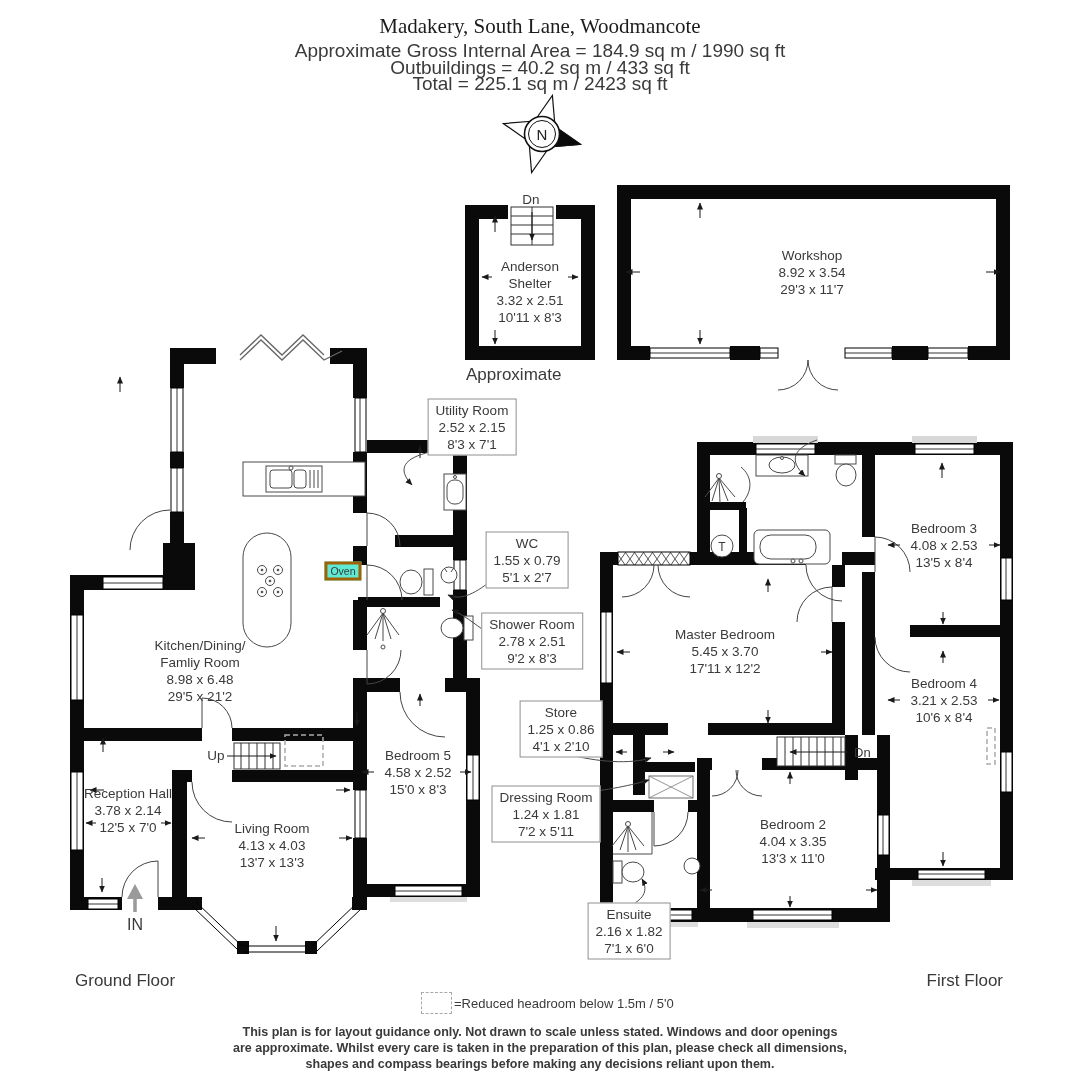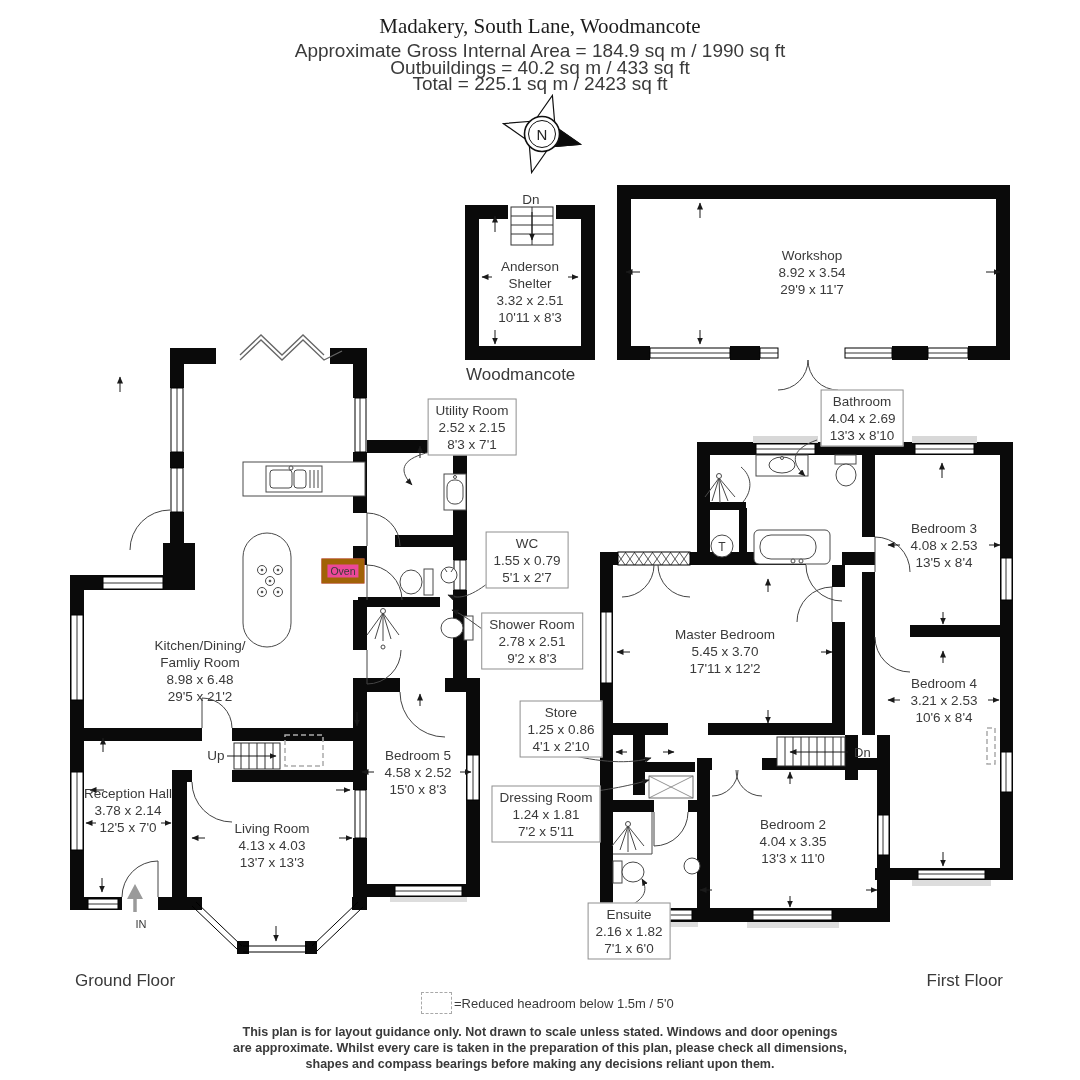--- a/index.html
+++ b/index.html
@@ -3,21 +3,21 @@
 <meta charset="utf-8">
 <style>
   html,body{margin:0;padding:0;background:#fff;}
   #stage{position:relative;width:1080px;height:1080px;background:#fff;overflow:hidden;
          font-family:"Liberation Sans","DejaVu Sans",sans-serif;color:#3a3a3a;}
   #plan-svg{position:absolute;left:0;top:0;z-index:1;}
   .lbl{position:absolute;z-index:3;transform:translate(-50%,-50%);text-align:center;
        white-space:nowrap;color:#3a3a3a;font-size:13.5px;line-height:17px;}
   .lbl span{display:block;}
   .boxed{border:1px solid #8f8f8f;background:#fff;padding:2px 7px;}
-  .boxed-light{border:6px solid #a16207;background:#ec4899;padding:0 3px;font-size:10.5px;line-height:13px;}
+  .boxed-light{border:3px solid #a16207;background:#5eead4;padding:0 3px;font-size:10.5px;line-height:13px;}
   .title{font-size:21px;color:#1c1c1c;font-family:Liberation Serif, serif;}
   .sub{font-size:19px;}
   .floor-label{font-size:17px;transform:translate(0,-50%);}
   .right-align{transform:translate(-100%,-50%);}
   .small-note{font-size:13px;transform:translate(0,-50%);}
   .disc{font-size:12.5px;font-weight:bold;}
   .legend-box{position:absolute;z-index:3;border:1.6px dashed #a9a9a9;background:#fff;}
 </style>
 </head>
 <body>
@@ -441,26 +441,26 @@
 
   <div class="lbl" style="left:531px;top:199px">Dn</div>
 
   <div class="lbl" style="left:530px;top:292px">
     <span>Anderson</span>
     <span>Shelter</span>
     <span>3.32 x 2.51</span>
     <span>10'11 x 8'3</span>
   </div>
 
-  <div class="lbl floor-label" style="left:466px;top:374px">Woodmancote</div>
+  <div class="lbl floor-label" style="left:466px;top:374px">Approximate</div>
 
   <div class="lbl" style="left:812px;top:272px">
     <span>Workshop</span>
     <span>8.92 x 3.54</span>
-    <span>29'9 x 11'7</span>
+    <span>29'3 x 11'7</span>
   </div>
 
   <div class="lbl boxed" style="left:472px;top:427px">
     <span>Utility Room</span>
     <span>2.52 x 2.15</span>
     <span>8'3 x 7'1</span>
   </div>
 
   <div class="lbl boxed" style="left:527px;top:560px">
     <span>WC</span>
@@ -496,29 +496,24 @@
     <span>3.78 x 2.14</span>
     <span>12'5 x 7'0</span>
   </div>
 
   <div class="lbl" style="left:272px;top:845px">
     <span>Living Room</span>
     <span>4.13 x 4.03</span>
     <span>13'7 x 13'3</span>
   </div>
 
-  <div class="lbl" style="left:141px;top:924px;font-size:11px">IN</div>
+  <div class="lbl" style="left:135px;top:924px;font-size:16px">IN</div>
 
   <div class="lbl floor-label" style="left:75px;top:980px">Ground Floor</div>
 
-  <div class="lbl boxed" style="left:862px;top:418px">
-    <span>Bathroom</span>
-    <span>4.04 x 2.69</span>
-    <span>13'3 x 8'10</span>
-  </div>
 
   <div class="lbl" style="left:944px;top:545px">
     <span>Bedroom 3</span>
     <span>4.08 x 2.53</span>
     <span>13'5 x 8'4</span>
   </div>
 
   <div class="lbl" style="left:725px;top:651px">
     <span>Master Bedroom</span>
     <span>5.45 x 3.70</span>

